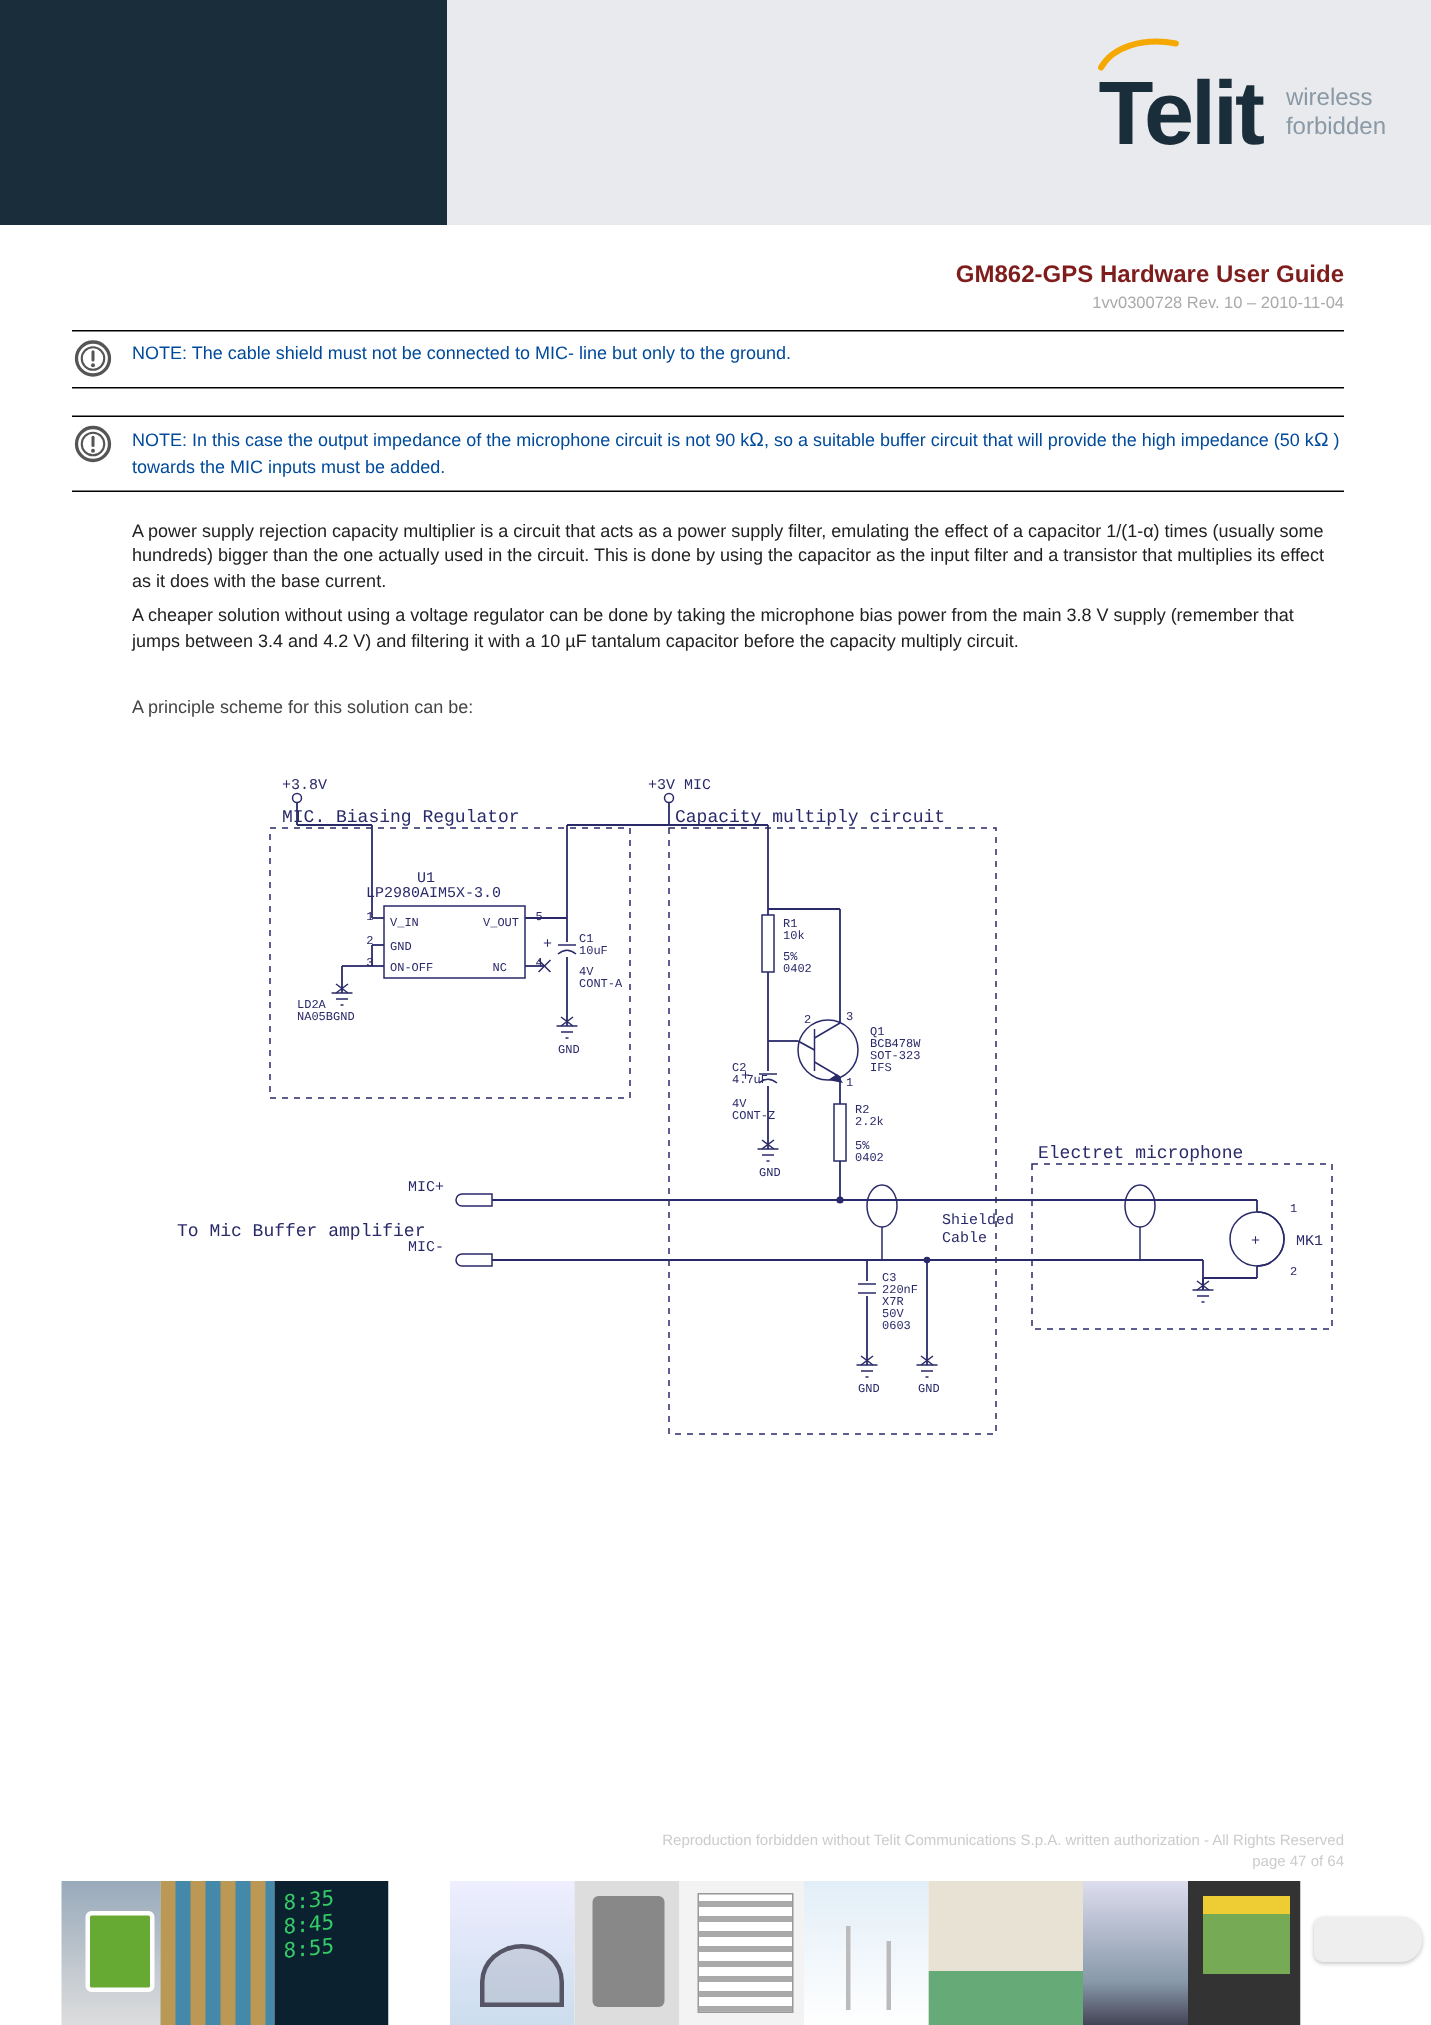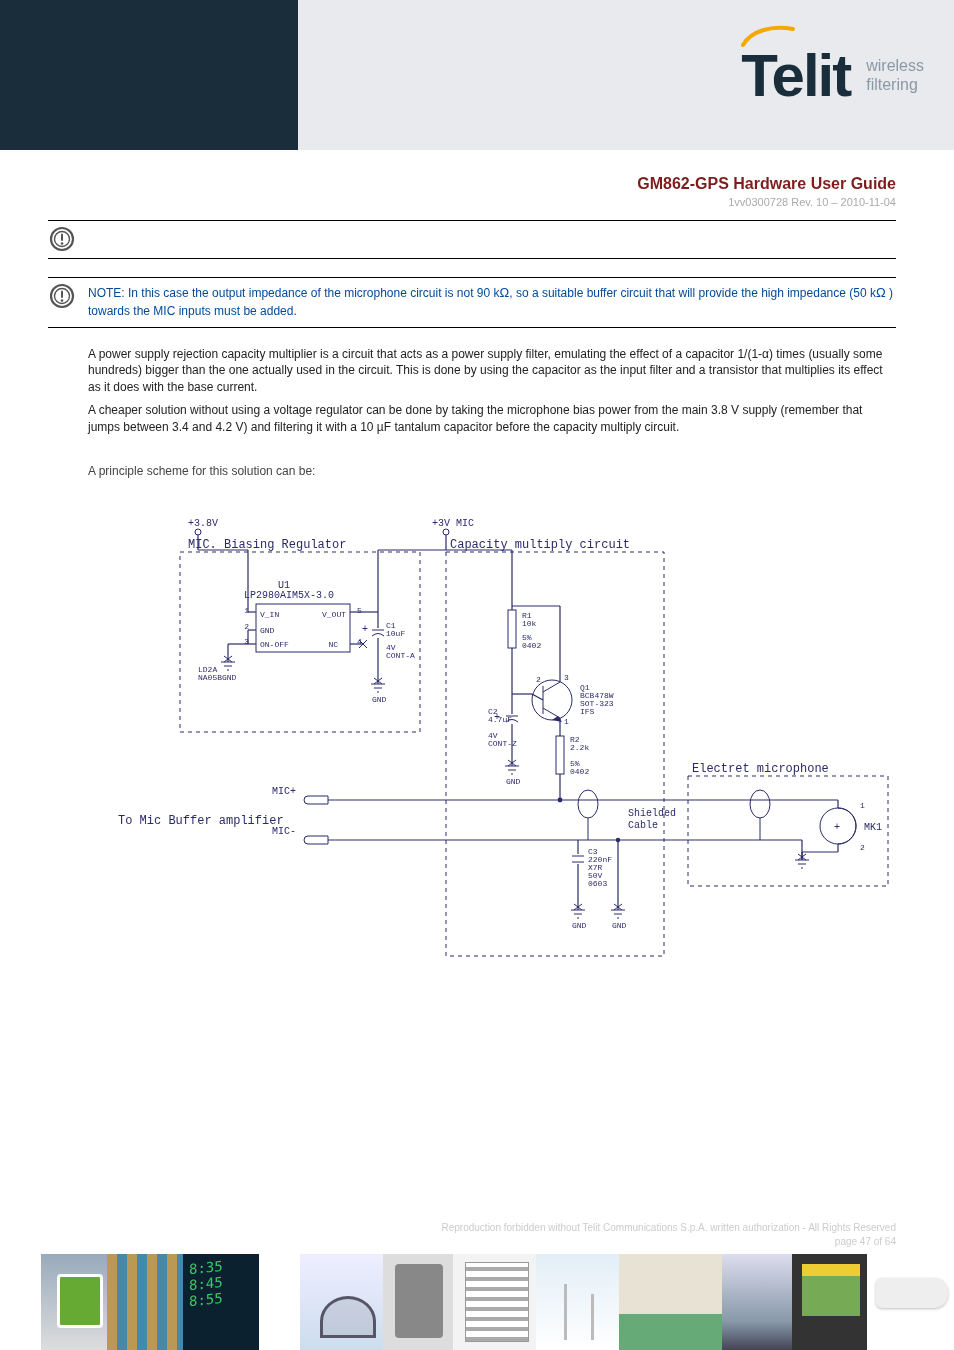--- a/index.html
+++ b/index.html
@@ -181,41 +181,42 @@
   <div class="header-right">
     <div class="logo">
       <div class="logo-mark">
         <svg class="logo-swoosh" viewBox="0 0 55 25">
           <path d="M2 22 C 10 8, 30 2, 52 6" stroke="#f5a900" stroke-width="4" fill="none" stroke-linecap="round"></path>
         </svg>
         <span class="logo-text">Telit</span>
       </div>
       <div class="logo-tagline">
         <div>wireless</div>
-        <div>filtering</div>
+        <div>forbidden</div>
       </div>
     </div>
   </div>
 </div>
 
 <div class="doc-title">GM862-GPS Hardware User Guide</div>
 <div class="doc-meta">1vv0300728 Rev. 10  –  2010-11-04</div>
 
 <div class="content">
 
   <div class="note-block">
     <div class="note-row">
       <div class="note-icon">
         <svg viewBox="0 0 26 26">
             <circle cx="13" cy="13" r="11" fill="none" stroke="#555" stroke-width="2.2"></circle>
             <circle cx="13" cy="13" r="7.5" fill="none" stroke="#555" stroke-width="1.4"></circle>
             <rect x="12" y="7.5" width="2" height="7.5" fill="#555" rx="1"></rect>
             <circle cx="13" cy="17.5" r="1.3" fill="#555"></circle>
           </svg>
       </div>
+      <div class="note-text">NOTE:  The cable shield must not be connected to MIC- line but only to the ground.</div>
     </div>
   </div>
 
   <div class="note-block">
     <div class="note-row">
       <div class="note-icon">
         <svg viewBox="0 0 26 26">
             <circle cx="13" cy="13" r="11" fill="none" stroke="#555" stroke-width="2.2"></circle>
             <circle cx="13" cy="13" r="7.5" fill="none" stroke="#555" stroke-width="1.4"></circle>
             <rect x="12" y="7.5" width="2" height="7.5" fill="#555" rx="1"></rect>

